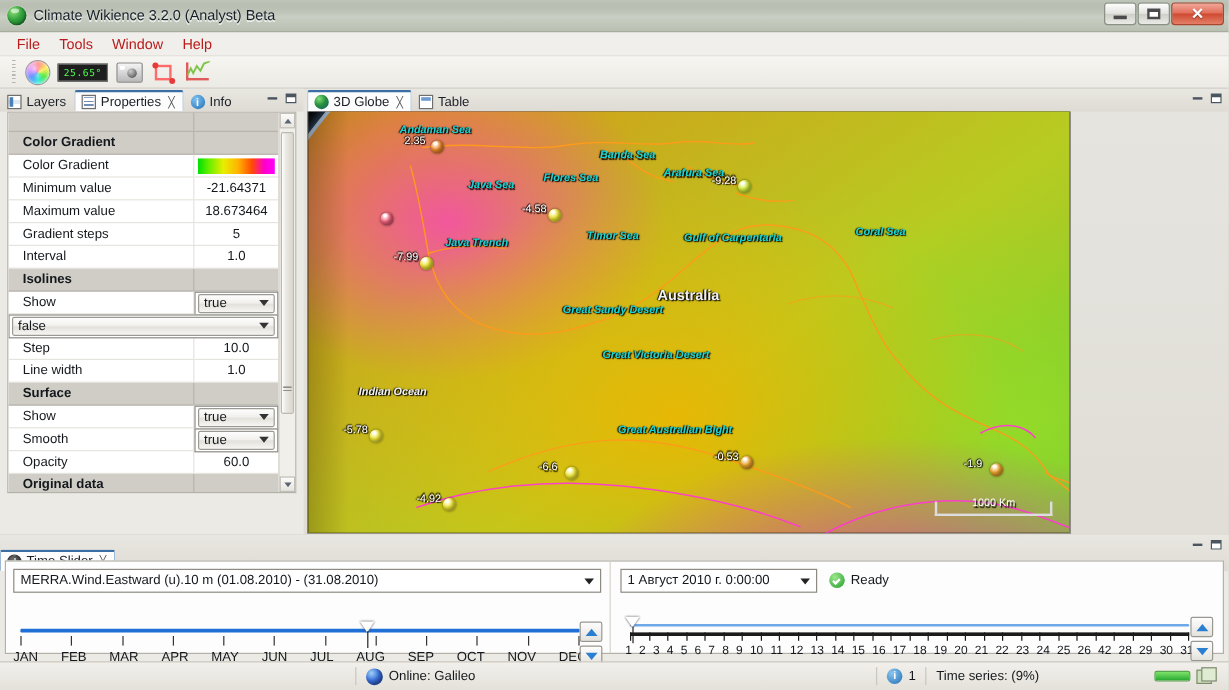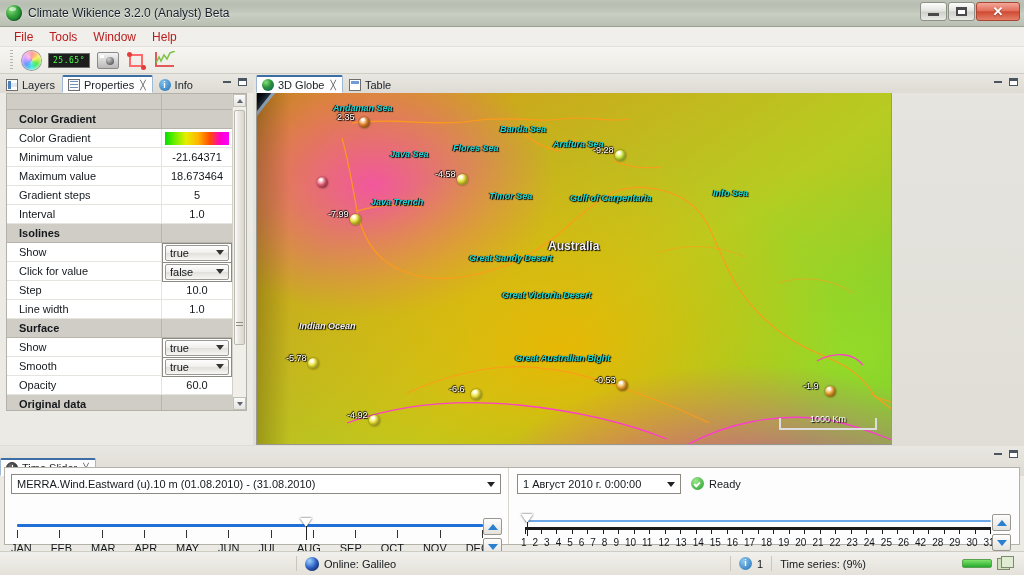--- a/index.html
+++ b/index.html
@@ -433,21 +433,20 @@
           <div class="k">Show</div>
           <div class="v combo">
             <div class="vcombo">
               <span>true</span>
               <i class="ca"></i>
             </div>
           </div>
         </div>
 
         <div class="prow">
-          <div class="k">Click for value</div>
           <div class="v combo">
             <div class="vcombo">
               <span>false</span>
               <i class="ca"></i>
             </div>
           </div>
         </div>
 
         <div class="prow">
           <div class="k">Step</div>
@@ -638,21 +637,21 @@
       <div class="terminator"></div>
 
       <div id="maplabels">
           <div class="maplabel" style="left: 76px; top: 10px;">Andaman Sea</div>
           <div class="maplabel" style="left: 243px; top: 31px;">Banda Sea</div>
           <div class="maplabel" style="left: 296px; top: 46px;">Arafura Sea</div>
           <div class="maplabel" style="left: 133px; top: 56px;">Java Sea</div>
           <div class="maplabel" style="left: 196px; top: 50px;">Flores Sea</div>
           <div class="maplabel" style="left: 232px; top: 98px;">Timor Sea</div>
           <div class="maplabel" style="left: 313px; top: 100px;">Gulf of Carpentaria</div>
-          <div class="maplabel" style="left: 456px; top: 95px;">Info Sea</div>
+          <div class="maplabel" style="left: 456px; top: 95px;">Coral Sea</div>
           <div class="maplabel" style="left: 114px; top: 104px;">Java Trench</div>
           <div class="maplabel" style="left: 212px; top: 160px;">Great Sandy Desert</div>
           <div class="maplabel" style="left: 245px; top: 197px;">Great Victoria Desert</div>
           <div class="maplabel" style="left: 258px; top: 260px;">Great Australian Bight</div>
           <div class="maplabel white" style="left: 42px; top: 228px;">Indian Ocean</div>
           <div class="maplabel white big" style="left: 291px; top: 146px;">Australia</div>
         </div>
       <div id="datapins">
           <div class="pin" style="left: 102px; top: 24px; background: radial-gradient(circle at 35% 30%, rgb(255, 255, 255) 0%, rgb(240, 138, 42) 45%, rgb(240, 138, 42) 100%);"></div>
           <div class="pinlabel" style="left: 80px; top: 19px;">2.35</div>

